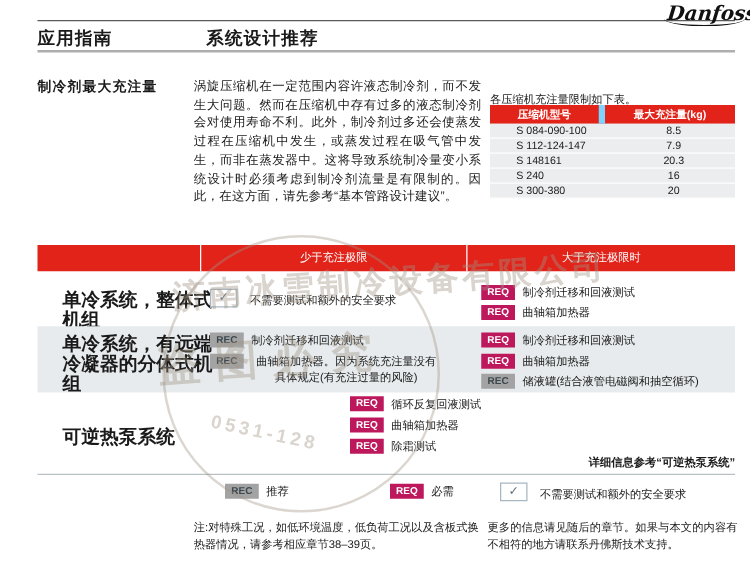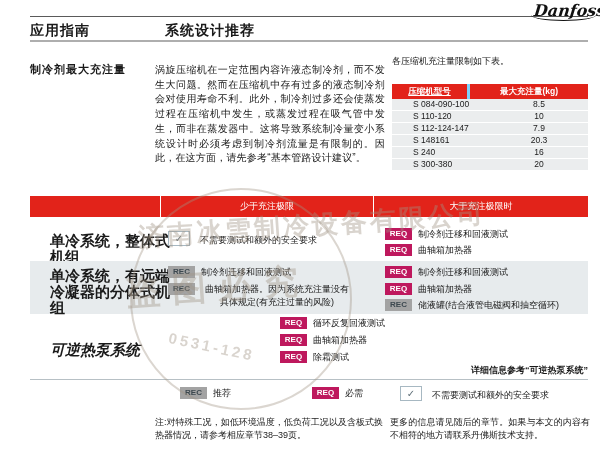--- a/index.html
+++ b/index.html
@@ -9,24 +9,24 @@
   .rule{position:absolute;left:30px;width:558px;}
   .hdr{position:absolute;top:22px;font-size:14px;font-weight:bold;letter-spacing:1px;}
   .logo{position:absolute;top:1px;left:534px;width:62px;height:20px;}
   .logo-text{font-family:"DejaVu Serif","Liberation Serif",serif;font-style:italic;font-weight:bold;
              font-size:16px;color:#111;display:inline-block;transform:skewX(-6deg);}
   .logo-swash{position:absolute;left:-3px;right:0;bottom:0;height:5px;
               border-bottom:1.6px solid #111;border-radius:0 0 50% 50%/0 0 100% 100%;}
   .topic-title{position:absolute;left:30px;top:62px;font-size:11px;font-weight:bold;letter-spacing:1px;}
   .para{position:absolute;left:155px;top:63px;width:230px;font-size:10px;line-height:14.7px;
         text-align:justify;letter-spacing:.2px;}
-  .tbl-intro{position:absolute;left:392px;top:55px;font-size:9px;text-align:center;}
+  .tbl-intro{position:absolute;left:392px;top:73px;font-size:9px;text-align:center;}
   .tbl{position:absolute;left:392px;top:84px;width:196px;font-size:8.5px;}
   .tbl-head{display:flex;background:#e2231a;color:#fff;font-weight:bold;height:15px;line-height:15px;text-align:center;}
-  .th1{width:78px;border-right:3px solid #7dd3fc;box-sizing:border-box;text-decoration:underline;}
+  .th1{width:92px;border-right:5px solid #7dd3fc;box-sizing:border-box;}
   .th2{flex:1;}
   .tr{display:flex;background:#ebedee;height:11px;line-height:11px;border-bottom:1px solid #fff;}
   .td-model{width:98px;padding-left:21px;box-sizing:border-box;}
   .td-val{flex:1;text-align:center;}
   .band{position:absolute;left:30px;top:196px;width:558px;height:21px;display:flex;background:#e2231a;
         color:#fff;font-size:9px;line-height:21px;text-align:center;}
   .seg1{width:130px;}
   .seg2{width:212px;border-left:1px solid #fff;}
   .seg3{flex:1;border-left:1px solid #fff;}
   .grayband{position:absolute;left:30px;top:261px;width:558px;height:53px;background:#e7ebed;}
@@ -67,24 +67,20 @@
 
   <div class="tbl-intro">各压缩机充注量限制如下表。</div>
   <div class="tbl">
     <div class="tbl-head">
       <div class="th1">压缩机型号</div>
       <div class="th2">最大充注量(kg)</div>
     </div>
     <div class="tr">
       <div class="td-model">S 084-090-100</div>
       <div class="td-val">8.5</div>
-    </div>
-    <div class="tr">
-      <div class="td-model">S 110-120</div>
-      <div class="td-val">10</div>
     </div>
     <div class="tr">
       <div class="td-model">S 112-124-147</div>
       <div class="td-val">7.9</div>
     </div>
     <div class="tr">
       <div class="td-model">S 148161</div>
       <div class="td-val">20.3</div>
     </div>
     <div class="tr">
@@ -133,21 +129,21 @@
   </div>
   <div class="bitem" style="left:385px;top:283px;width:198px;">
     <span class="badge req">REQ</span>
     <span>曲轴箱加热器</span>
   </div>
   <div class="bitem" style="left:385px;top:299px;width:198px;">
     <span class="badge rec">REC</span>
     <span>储液罐(结合液管电磁阀和抽空循环)</span>
   </div>
 
-  <div class="rlabel" style="left:33px;top:342px;width:130px;font-style:italic;">可逆热泵系统</div>
+  <div class="rlabel" style="left:33px;top:342px;width:130px;">可逆热泵系统</div>
   <div class="bitem" style="left:280px;top:317px;width:220px;">
     <span class="badge req">REQ</span>
     <span>循环反复回液测试</span>
   </div>
   <div class="bitem" style="left:280px;top:334px;width:220px;">
     <span class="badge req">REQ</span>
     <span>曲轴箱加热器</span>
   </div>
   <div class="bitem" style="left:280px;top:351px;width:220px;">
     <span class="badge req">REQ</span>

